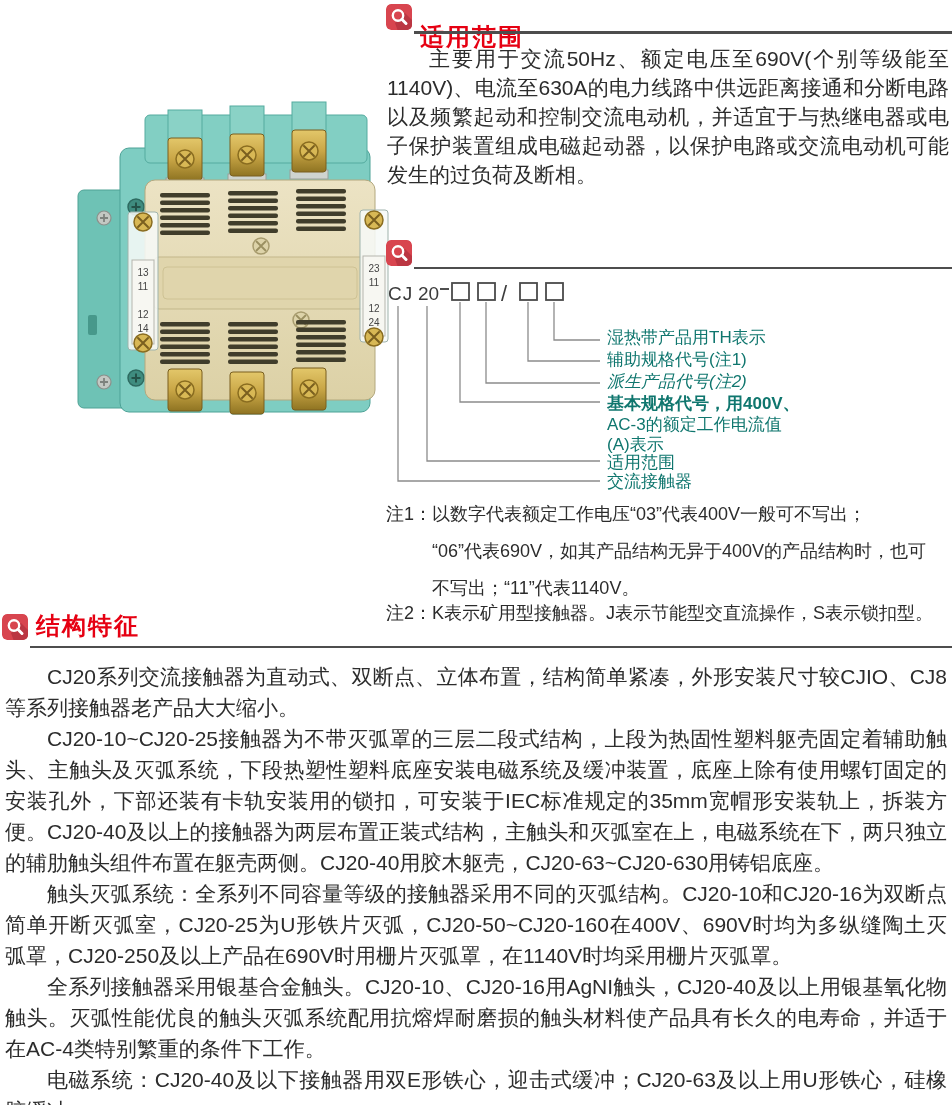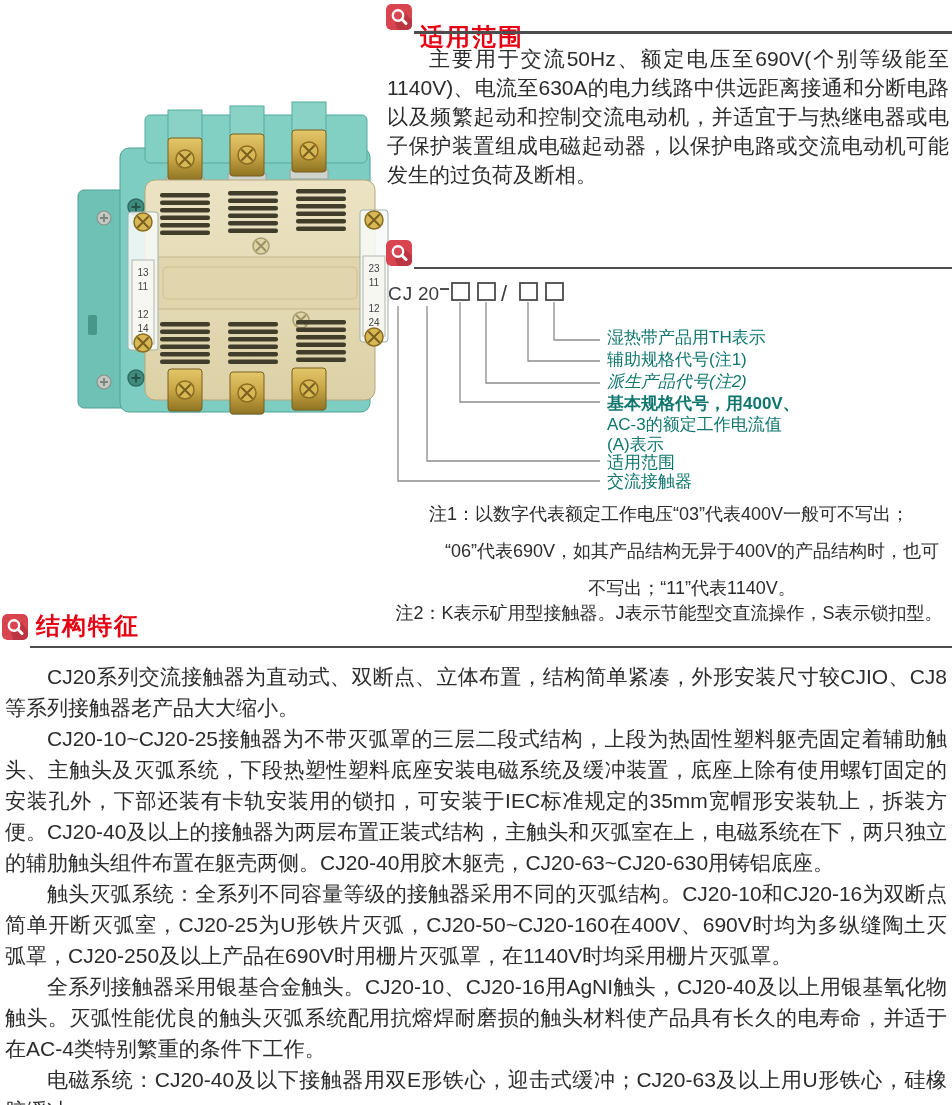--- a/index.html
+++ b/index.html
@@ -27,21 +27,21 @@
   
   .diagram-svg { position:absolute; left:0; top:278px; }
   .diag-label {
     position:absolute; left:224px; font-size:17px; line-height:20px;
     color:#0f766e; white-space:nowrap;
   }
 
   
   .notes { position:absolute; left:3px; top:502px; width:566px;
            font-size:18px; line-height:25px; }
-  .note-line { white-space:nowrap;text-align:center; }
+  .note-line { white-space:nowrap; }
   .note-line.indent { padding-left:46px;margin-top:12px; }
 
   
   .sec3-head { position:absolute; left:0; top:612px; width:840px; height:40px; }
   .body-text {
     position:absolute; left:5px; top:661px; width:942px;
     font-size:21px; line-height:31px; text-align:justify;
   }
   .body-text p { margin:0; text-indent:42px; }
 

